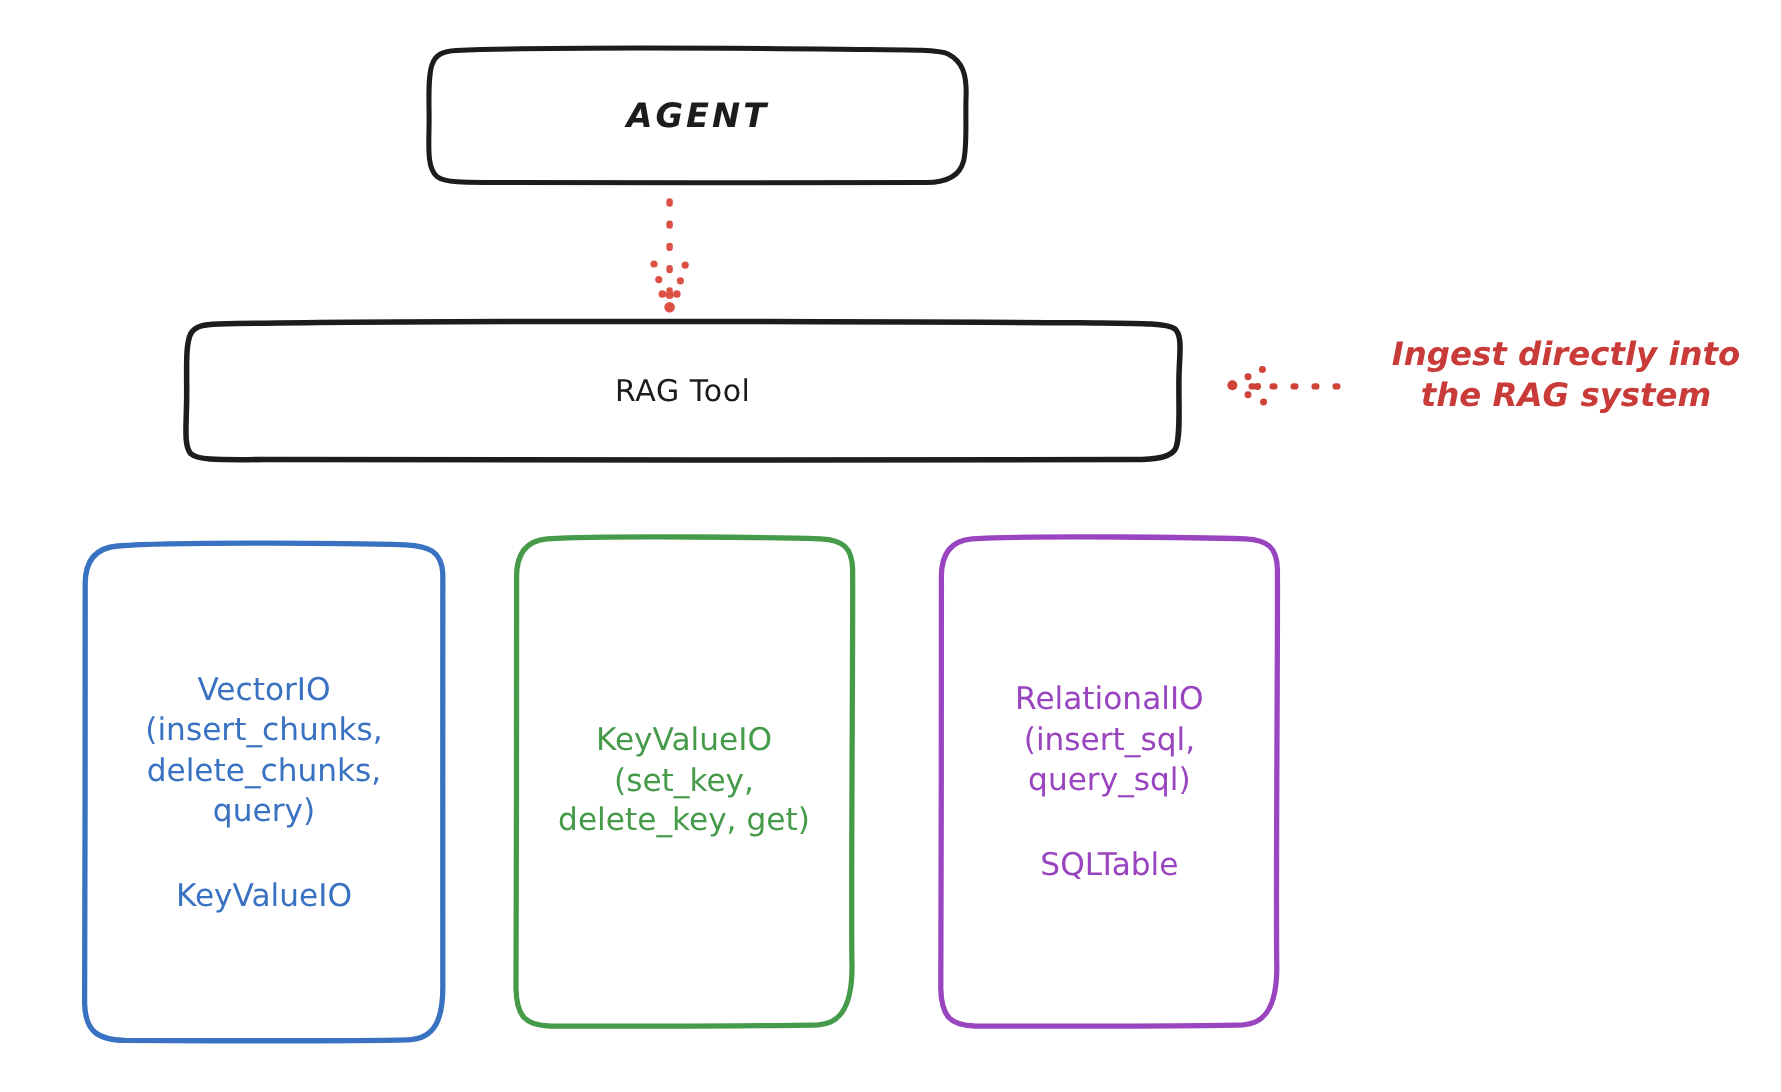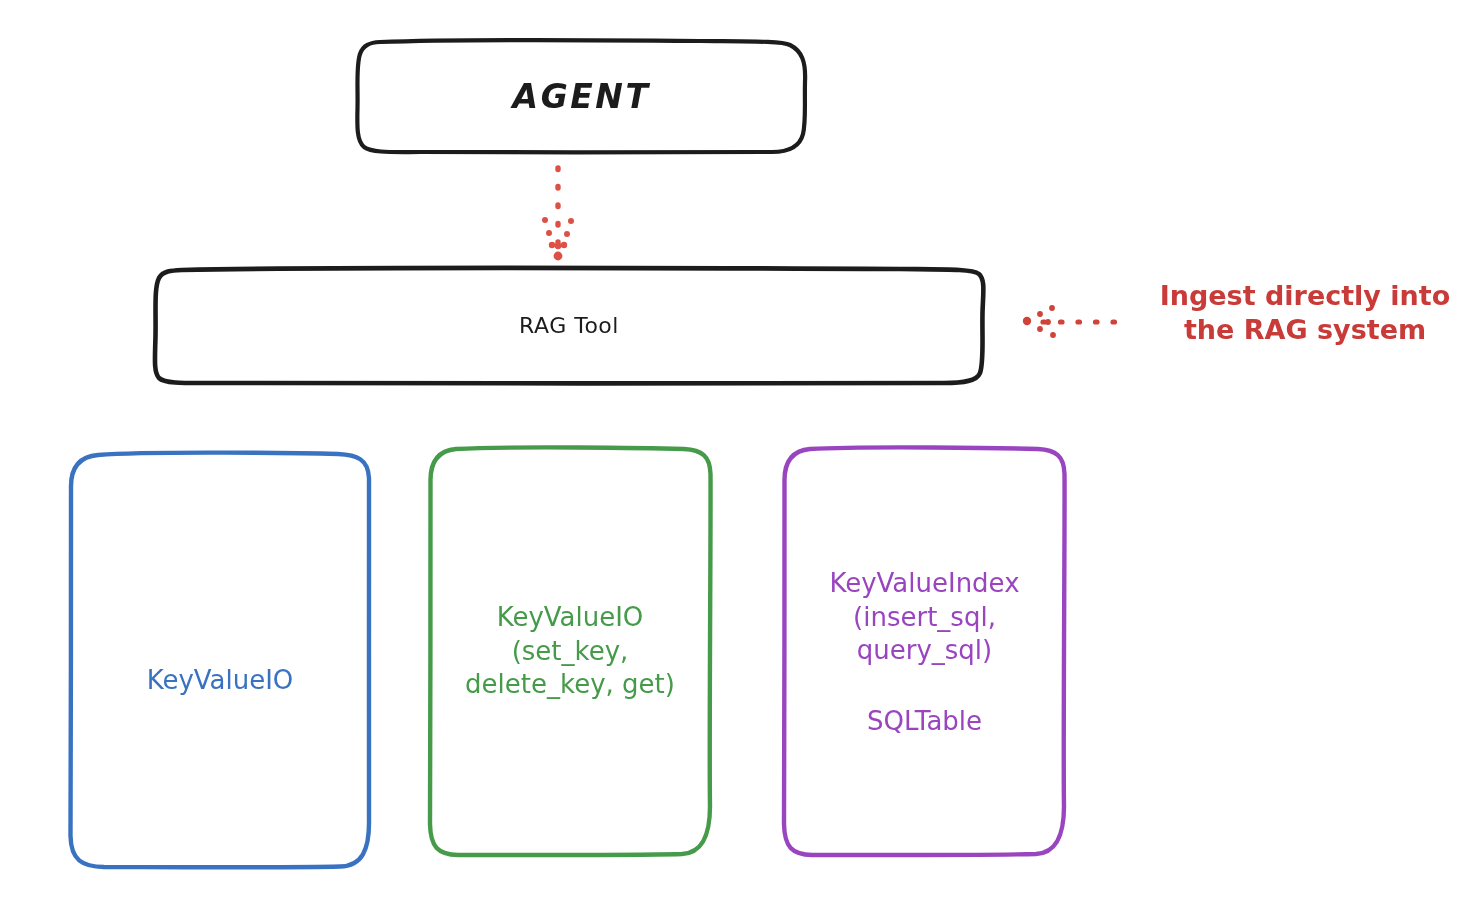--- a/index.html
+++ b/index.html
@@ -44,36 +44,36 @@
 
   
   #node-agent {
     left: 357px;
     top: 41px;
     width: 449px;
     height: 112px;
   }
   #node-agent .node-label {
     color: #1c1c1c;
-    font-size: 33px;
+    font-size: 28px;
     font-style: italic;
     font-weight: 700;
     letter-spacing: 2.5px;
   }
 
   
   #node-ragtool {
     left: 155px;
     top: 269px;
     width: 828px;
     height: 114px;
   }
   #node-ragtool .node-label {
     color: #1c1c1c;
-    font-size: 22px;
+    font-size: 25px;
     font-weight: 500;
     letter-spacing: 0.5px;
   }
 
   
   #node-vectorio {
     left: 70px;
     top: 452px;
     width: 300px;
     height: 417px;
@@ -113,20 +113,21 @@
     position: absolute;
     left: 1140px;
     top: 279px;
     width: 330px;
     color: #c93b38;
     font-size: 27px;
     font-weight: 600;
     line-height: 1.25;
     text-align: center;
     white-space: pre-line;
+    font-style: italic;
   }
 </style>
 </head>
 <body>
 
 <div id="canvas">
 
   <svg id="sketch-layer" viewBox="0 0 1484 910">
 
     <g>
@@ -219,31 +220,35 @@
 
   <div class="node" id="node-agent">
     <div class="node-label">AGENT</div>
   </div>
 
   <div class="node" id="node-ragtool">
     <div class="node-label">RAG Tool</div>
   </div>
 
   <div class="node leaf" id="node-vectorio">
+    <div class="node-label">VectorIO
+(insert_chunks,
+delete_chunks,
+query)</div>
     <div class="secondary-label">KeyValueIO</div>
   </div>
 
   <div class="node leaf" id="node-keyvalueio">
     <div class="node-label">KeyValueIO
 (set_key,
 delete_key, get)</div>
   </div>
 
   <div class="node leaf" id="node-relationalio">
-    <div class="node-label">KeyValueIndex
+    <div class="node-label">RelationalIO
 (insert_sql,
 query_sql)</div>
     <div class="secondary-label">SQLTable</div>
   </div>
 
   <div id="annotation-note">Ingest directly into
 the RAG system</div>
 
 </div>
 

